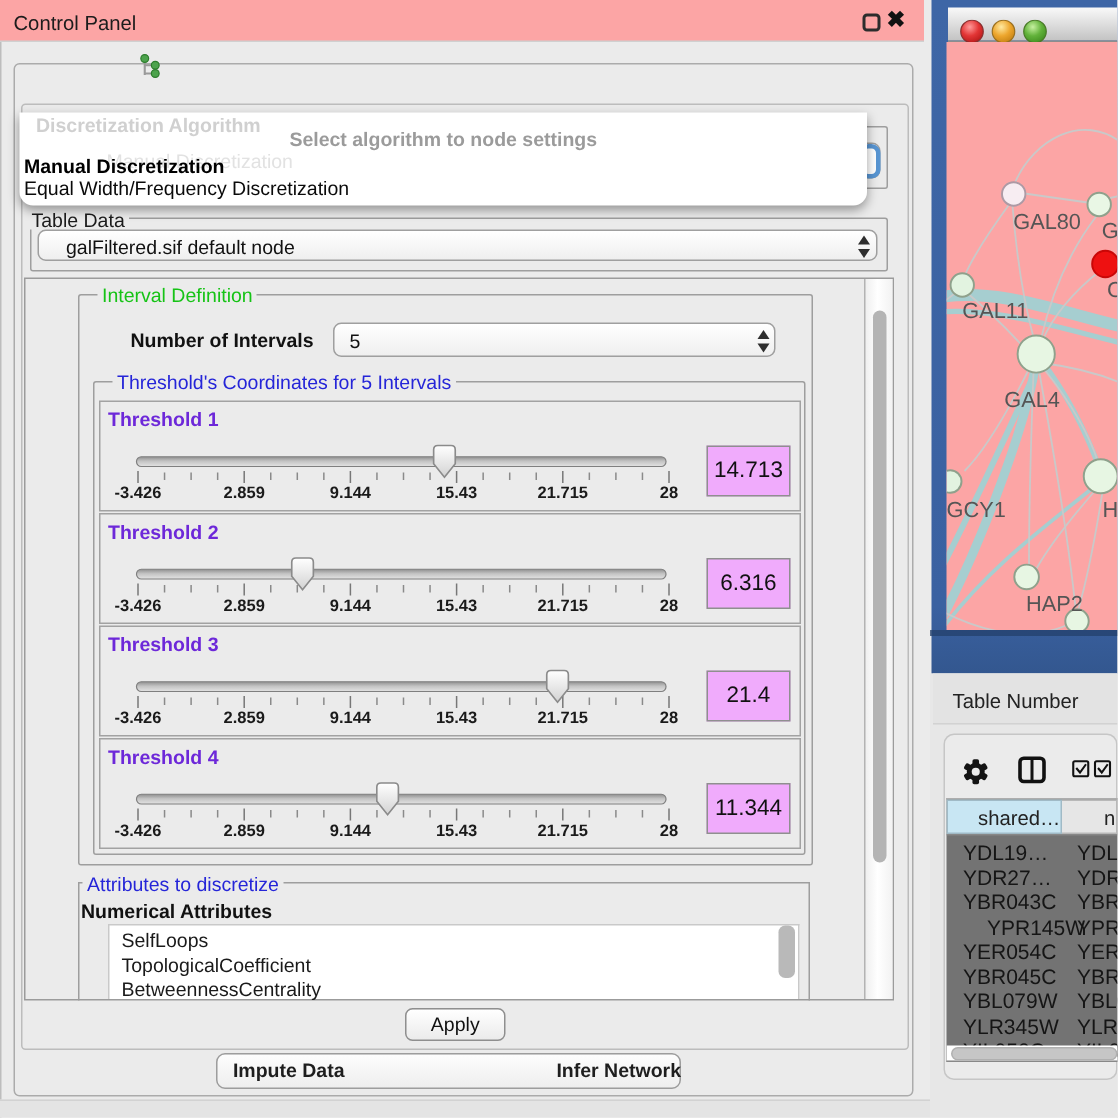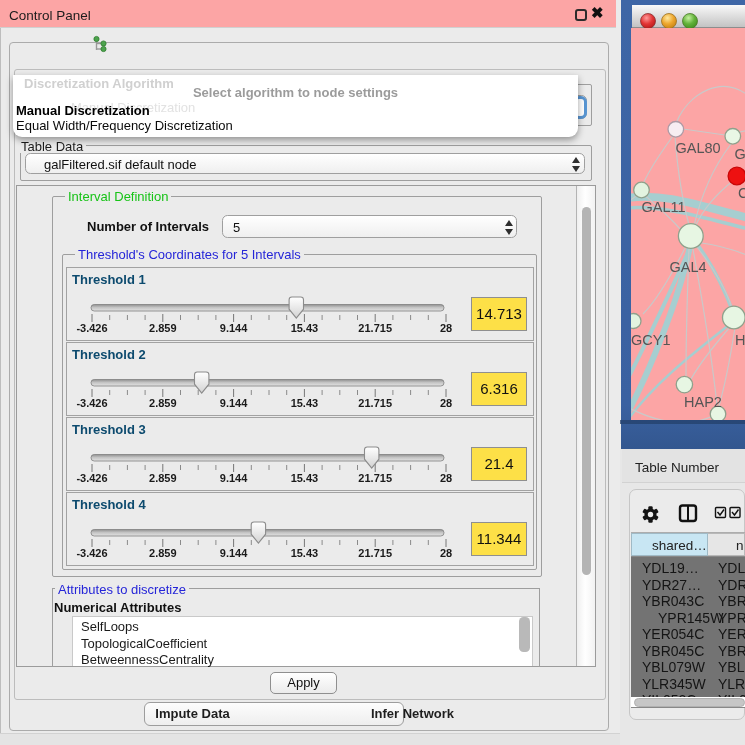--- a/index.html
+++ b/index.html
@@ -22,29 +22,29 @@
 .group { position:absolute; border:1px solid #9e9e9e; border-radius:2px; }
 .glabel { position:absolute; background:#ebebeb; padding:0 3px; font-size:13px; line-height:1; white-space:nowrap; }
 
 .combo { position:absolute; height:21px; background:linear-gradient(#ffffff,#efefef); border:1px solid #9f9f9f; border-radius:5.5px; }
 .combo .cv { position:absolute; left:18px; top:4px; font-size:13px; color:#111; line-height:1; white-space:nowrap; }
 .arrows { position:absolute; width:8px; height:15px; }
 .arrows .up { position:absolute; left:0; top:0; width:0; height:0; border-left:4px solid transparent; border-right:4px solid transparent; border-bottom:6px solid #2e2e2e; }
 .arrows .dn { position:absolute; left:0; bottom:0; width:0; height:0; border-left:4px solid transparent; border-right:4px solid transparent; border-top:6px solid #2e2e2e; }
 
 .tgroup { position:absolute; left:66px; width:468px; height:74px; border:1px solid #a2a2a2; background:#ebebeb; }
-.tlabel { position:absolute; left:5px; top:5px; font-size:13px; font-weight:bold; color:#0c4a6e; line-height:1; }
-.vbox { position:absolute; left:404px; top:29px; width:56px; height:34px; background:#fde047; border:1.5px solid #8f8f8f; font-size:15px; color:#111; text-align:center; line-height:31px; }
+.tlabel { position:absolute; left:5px; top:5px; font-size:13px; font-weight:bold; color:#6d28d9; line-height:1; }
+.vbox { position:absolute; left:404px; top:29px; width:56px; height:34px; background:#f0abfc; border:1.5px solid #8f8f8f; font-size:15px; color:#111; text-align:center; line-height:31px; }
 
 .vsb-track { position:absolute; background:linear-gradient(90deg,#efefef,#ffffff 45%,#f2f2f2); border-left:1px solid #b3b3b3; }
 .vsb-thumb { position:absolute; background:#b4b4b4; border-radius:4.5px; }
 
 #popup { position:absolute; left:13px; top:75px; width:565px; height:62px; background:#ffffff; border-radius:0 0 9px 9px; box-shadow:0 3px 7px rgba(0,0,0,0.38); }
 
-#btabs { position:absolute; left:144px; top:702px; width:260px; height:24px; background:linear-gradient(#fdfdfd,#eeeeee); border:1px solid #9d9d9d; border-radius:6px; }
+#btabs { position:absolute; left:144px; top:702px; width:310px; height:24px; background:linear-gradient(#fdfdfd,#eeeeee); border:1px solid #9d9d9d; border-radius:6px; }
 .btab { position:absolute; top:0; height:22px; font-size:13px; font-weight:bold; color:#1e1e1e; text-align:center; line-height:22px; }
 #btab-dark { position:absolute; left:95px; top:0; width:117px; height:22px; background:linear-gradient(#979797,#858585); color:#e6e6e6; font-size:13px; font-weight:bold; text-align:center; line-height:22px; }
 
 #netframe { position:absolute; left:621px; top:0; width:124px; height:449px; background:linear-gradient(180deg,#3e66a6 0%,#3a61a1 90%,#33578f 100%); }
 #nettitle { position:absolute; left:632px; top:5px; width:113px; height:23px; background:linear-gradient(#f9f9f9,#c3c3c3); border-bottom:1px solid #8d8d8d; }
 #netcanvas { position:absolute; left:631px; top:28px; width:114px; height:392px; background:#fca5a5; overflow:hidden; }
 #netshadow { position:absolute; left:620px; top:420px; width:125px; height:4px; background:#24406b; opacity:0.75; }
 
 #tp-bg { position:absolute; left:620px; top:449px; width:125px; height:296px; background:#e7e7e7; }
 #tp-title { position:absolute; left:622px; top:449px; width:123px; height:34px; background:#e3e3e3; border-bottom:1px solid #d2d2d2; }

